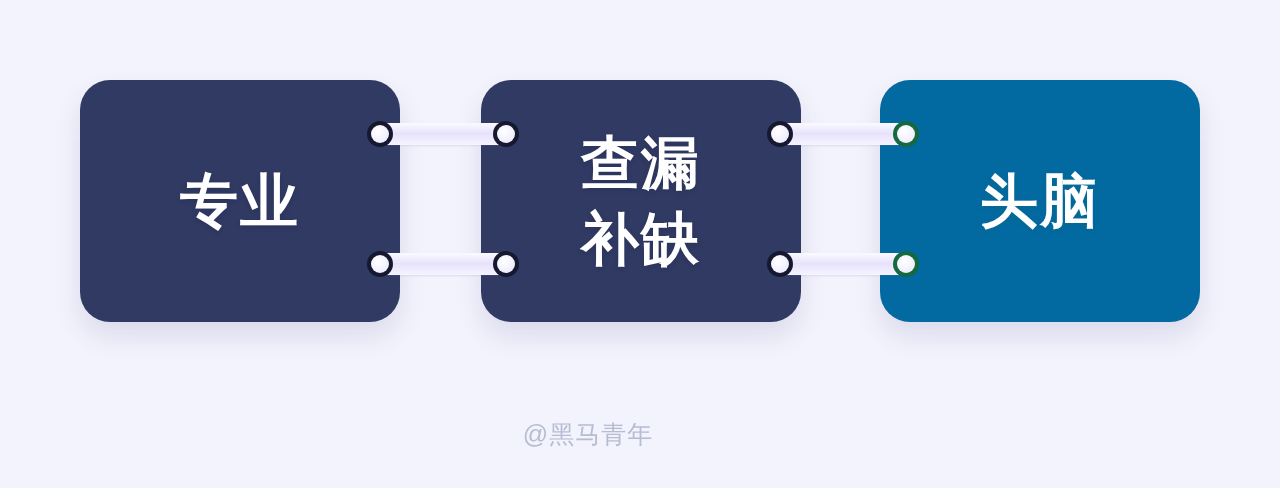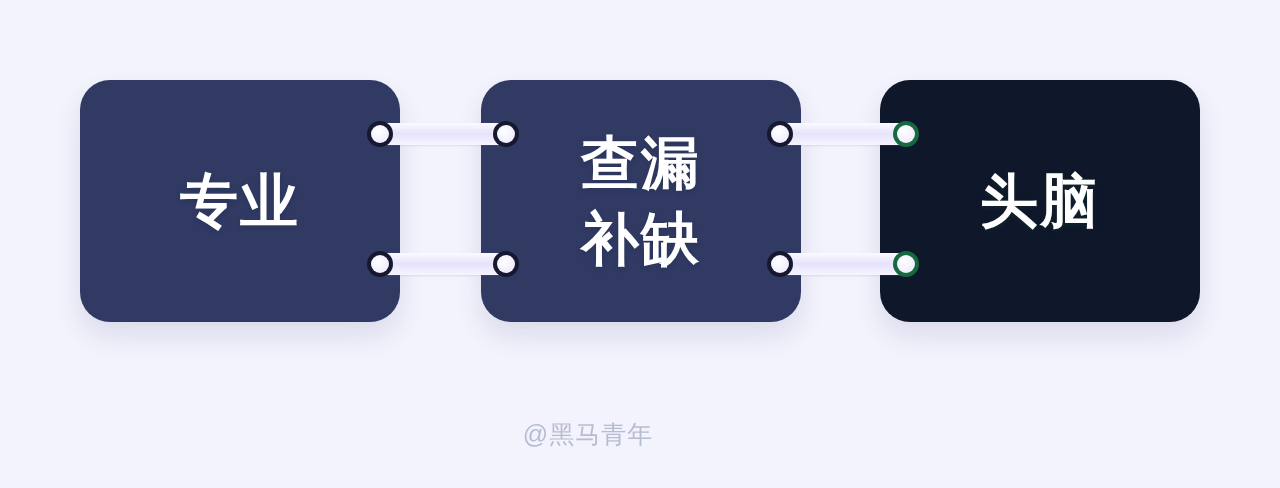--- a/index.html
+++ b/index.html
@@ -28,21 +28,21 @@
     width: 320px;
     height: 242px;
     border-radius: 30px;
     display: flex;
     flex-direction: column;
     align-items: center;
     justify-content: center;
     box-shadow: 0 14px 26px rgba(60, 62, 120, 0.13);
   }
   .card.navy  { background: #303a63; }
-  .card.green { background: #0f172a; }
+  .card.green { background: #0369a1; }
 
   .card-1 { left: 80px; }
   .card-2 { left: 481px; gap: 8px; }
   .card-3 { left: 880px; }
 
   .card-line {
     color: #ffffff;
     font-size: 58px;
     font-weight: bold;
     line-height: 1.18;

